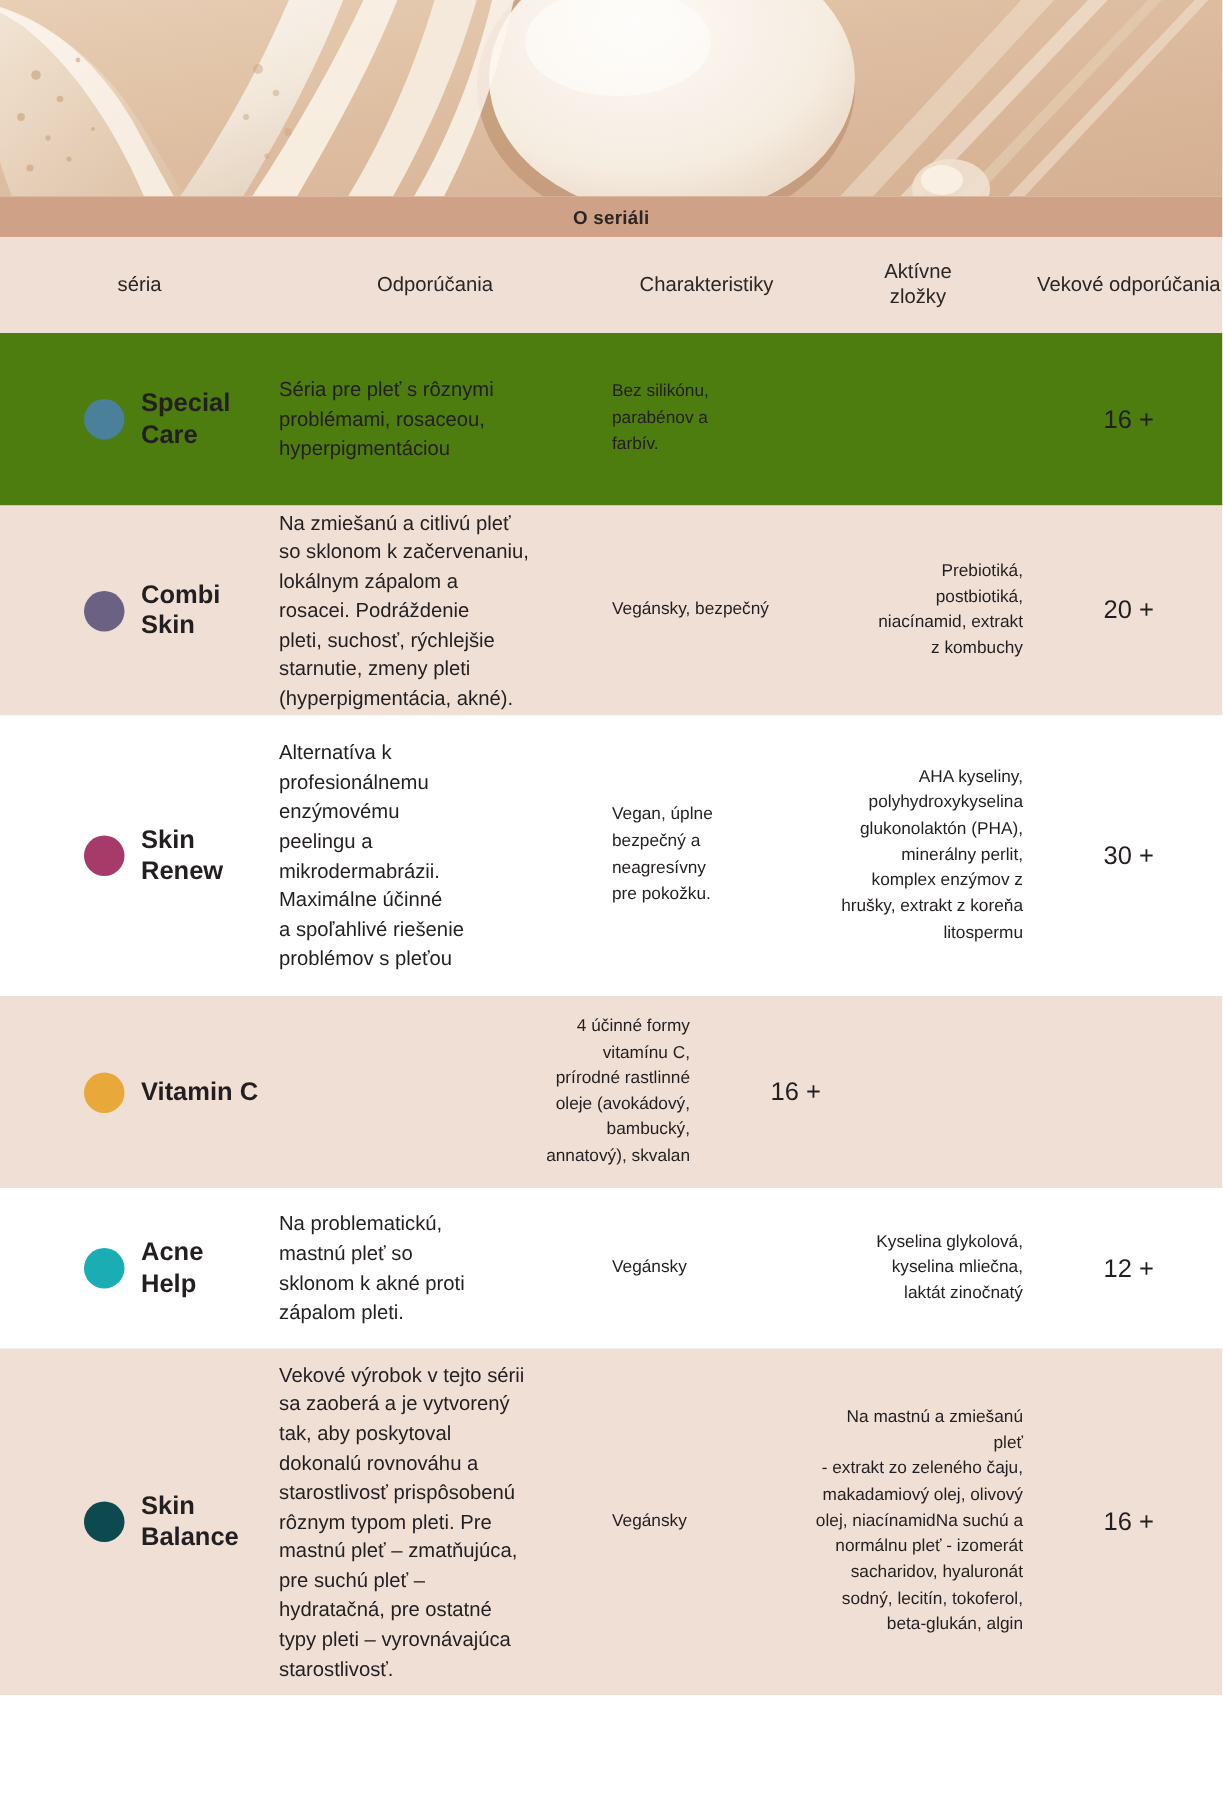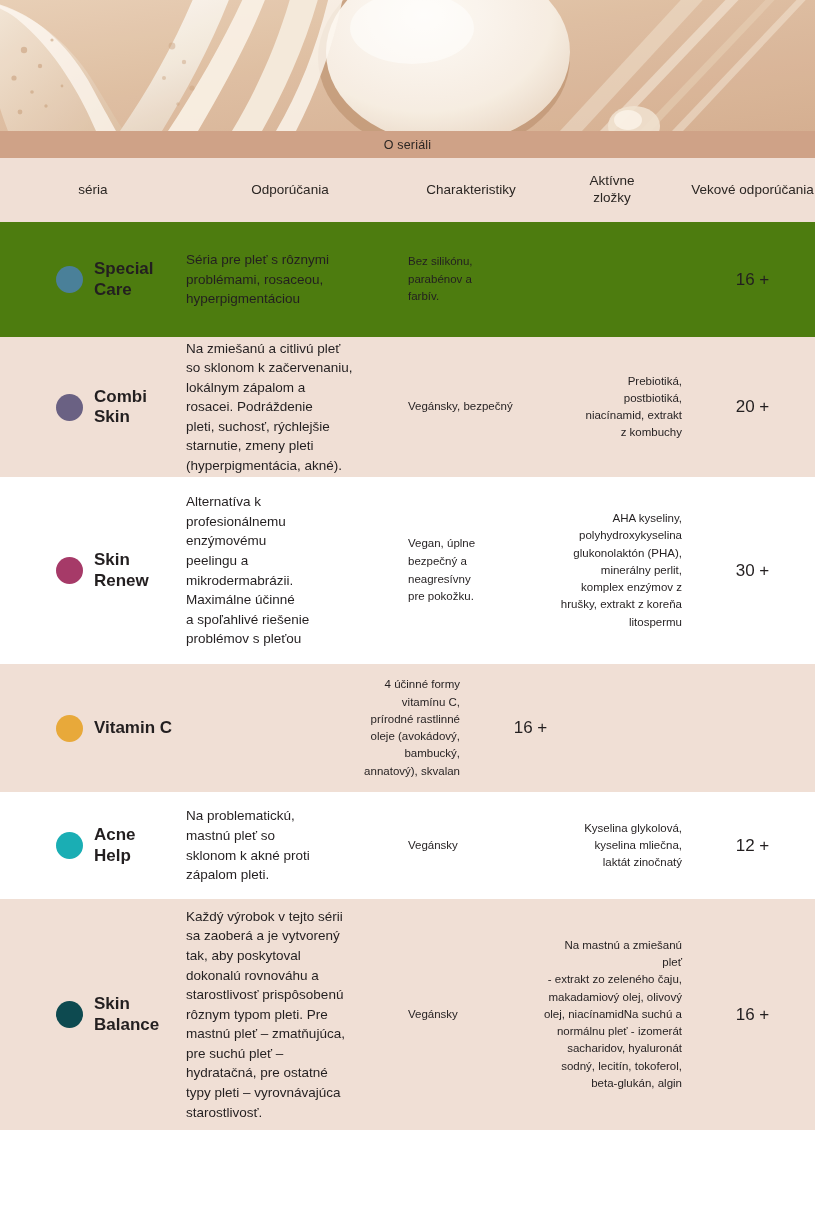--- a/index.html
+++ b/index.html
@@ -215,21 +215,21 @@
       <circle cx="178" cy="104" r="1.8"></circle>
     </g>
 
     <ellipse cx="634" cy="126" rx="26" ry="20" fill="#efe0cd" opacity="0.9"></ellipse>
     <ellipse cx="628" cy="120" rx="14" ry="10" fill="#fbf4e9" opacity="0.8"></ellipse>
 
     <rect x="0" y="0" width="815" height="131" fill="#ffffff" opacity="0.05"></rect>
   </svg>
 </div>
 
-<div class="title-bar" style="background: rgb(207, 162, 135);">
+<div class="title-bar" style="background: rgb(207, 162, 135); font-weight: bold;">
   <span class="title-text">O seriáli</span>
 </div>
 
 <div class="table">
 
   <div class="row head-row">
     <div class="hc c-series">séria</div>
     <div class="hc c-reco">Odporúčania</div>
     <div class="hc c-char">Charakteristiky</div>
     <div class="hc c-active" style="white-space:pre-line">Aktívne
@@ -333,21 +333,21 @@
 laktát zinočnatý</div>
     <div class="c-age age-text">12 +</div>
   </div>
 
   <div class="row tint" style="height: 231px; background: rgb(240, 223, 213);">
     <div class="c-series series-cell">
       <span class="dot" style="background: rgb(13, 74, 80);"></span>
       <span class="series-name">Skin
 Balance</span>
     </div>
-    <div class="c-reco reco-text">Každý výrobok v tejto sérii
+    <div class="c-reco reco-text">Vekové výrobok v tejto sérii
 sa zaoberá a je vytvorený
 tak, aby poskytoval
 dokonalú rovnováhu a
 starostlivosť prispôsobenú
 rôznym typom pleti. Pre
 mastnú pleť – zmatňujúca,
 pre suchú pleť –
 hydratačná, pre ostatné
 typy pleti – vyrovnávajúca
 starostlivosť.</div>

